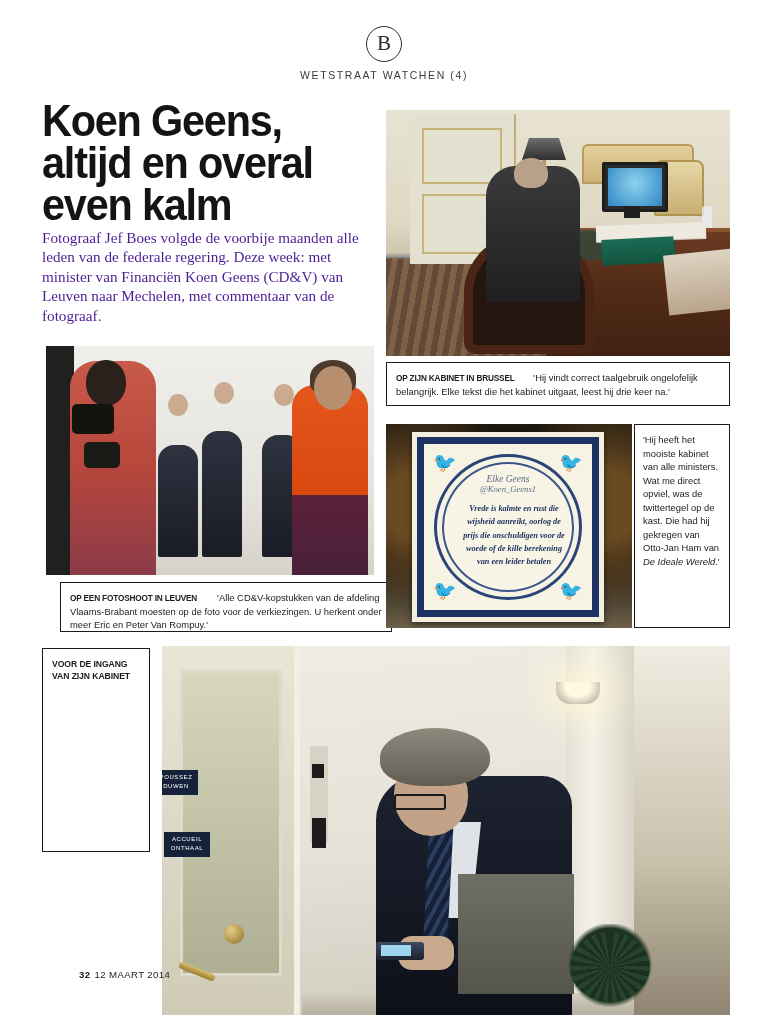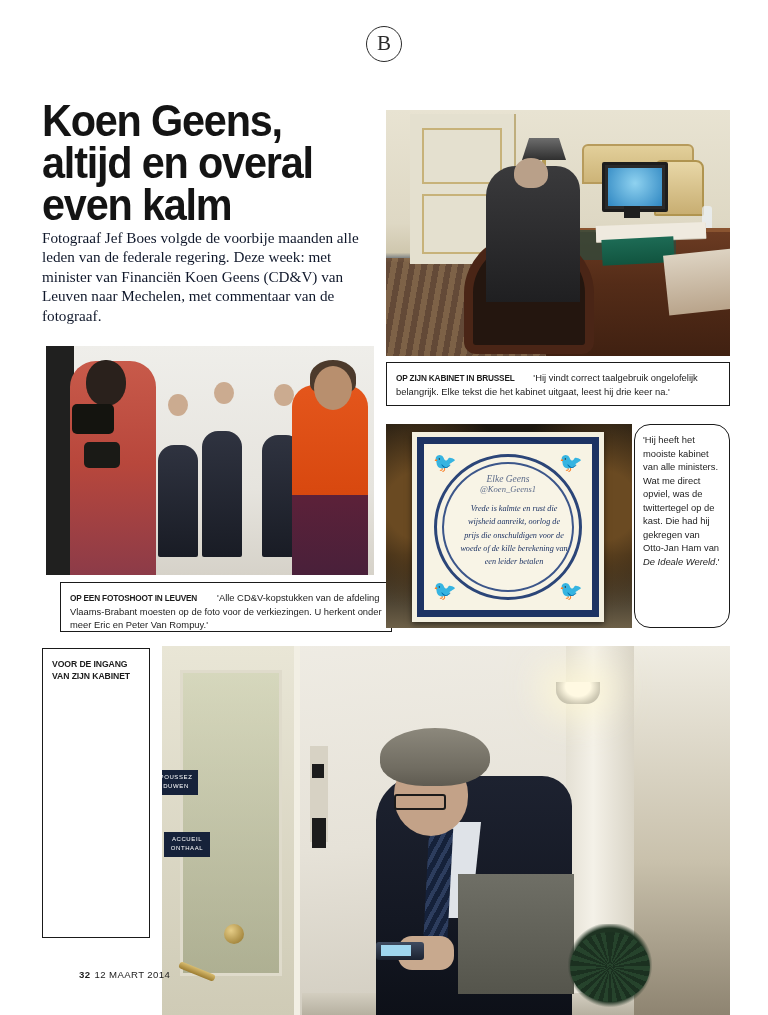--- a/index.html
+++ b/index.html
@@ -68,21 +68,21 @@
   .headline .hl-line { display: block; white-space: nowrap; }
 
   .standfirst {
     position: absolute;
     left: 42px;
     top: 228px;
     width: 318px;
     font-family: "Liberation Serif", serif;
     font-size: 15.2px;
     line-height: 1.28;
-    color: #0f172a;
+    color: #4c1d95;
   }
 
   
   .photo {
     position: absolute;
     overflow: hidden;
     background: #2a2a2a;
   }
 
   
@@ -262,21 +262,21 @@
   .tile-corner.br { right: 8px; bottom: 8px; }
   .tile-text {
     position: absolute; left: 24px; right: 24px; top: 30px;
     text-align: center;
     font-family: "Liberation Serif", serif;
     font-style: italic;
     color: #1d3363;
   }
   .tile-handle-name { font-size: 9.5px; opacity: .72; }
   .tile-handle { font-size: 8.6px; opacity: .72; margin-bottom: 8px; }
-  .tile-quote { font-size: 8.2px; font-weight: normal; line-height: 1.62; margin-left: 12px; }
+  .tile-quote { font-size: 8.2px; font-weight: bold; line-height: 1.62; margin-left: 12px; }
 
   
   #photo-entrance { left: 162px; top: 646px; width: 568px; height: 369px; }
   .ent-bg {
     position: absolute; inset: 0;
     background: linear-gradient(175deg,#efece4 0%, #e6e2d8 52%, #cfcabd 100%);
   }
   .ent-door {
     position: absolute; left: 0; top: 0; width: 132px; height: 100%;
     background: linear-gradient(180deg,#e9e6d6,#cfcbb6);
@@ -397,22 +397,22 @@
     font-family: "Liberation Sans Narrow", "Liberation Sans", sans-serif;
     font-weight: bold;
     letter-spacing: -0.2px;
     transform: scaleX(0.88);
     transform-origin: left center;
     display: inline-block;
     white-space: nowrap;
   }
   #caption-office { left: 386px; top: 362px; width: 344px; height: 44px; }
   #caption-shoot  { left: 60px;  top: 582px; width: 332px; height: 50px; }
-  #caption-tile   { left: 634px; top: 424px; width: 96px;  height: 204px; padding: 8px 8px; border-radius: 16px; }
-  #caption-entrance { left: 42px; top: 648px; width: 108px; height: 290px; padding: 9px 9px; }
+  #caption-tile   { left: 634px; top: 424px; width: 96px;  height: 204px; padding: 8px 8px; }
+  #caption-entrance { left: 42px; top: 648px; width: 108px; height: 204px; padding: 9px 9px; }
 
   .caption-text { display: inline; }
   .caption-block-lede {
     font-family: "Liberation Sans Narrow", "Liberation Sans", sans-serif;
     font-weight: bold;
     font-size: 9.6px;
     line-height: 1.26;
     letter-spacing: -0.1px;
     transform: scaleX(0.9);
     transform-origin: left top;
@@ -427,20 +427,21 @@
   .footer .page-num { font-weight: bold; margin-right: 4px; }
   .footer .issue-date { font-weight: 400; }
 </style>
 </head>
 <body>
 
 <div class="page">
 
   <div class="masthead">
     <div class="brand-mark">B</div>
+    <div class="masthead-title">WETSTRAAT WATCHEN (4)</div>
   </div>
 
   <div class="headline">
     <span class="hl-line">Koen Geens,</span>
     <span class="hl-line">altijd en overal</span>
     <span class="hl-line">even kalm</span>
   </div>
 
   <div class="standfirst">Fotograaf Jef Boes volgde de voorbije maanden alle leden van de federale regering. Deze week: met minister van Financiën Koen Geens (CD&amp;V) van Leuven naar Mechelen, met commentaar van de fotograaf.</div>
 

